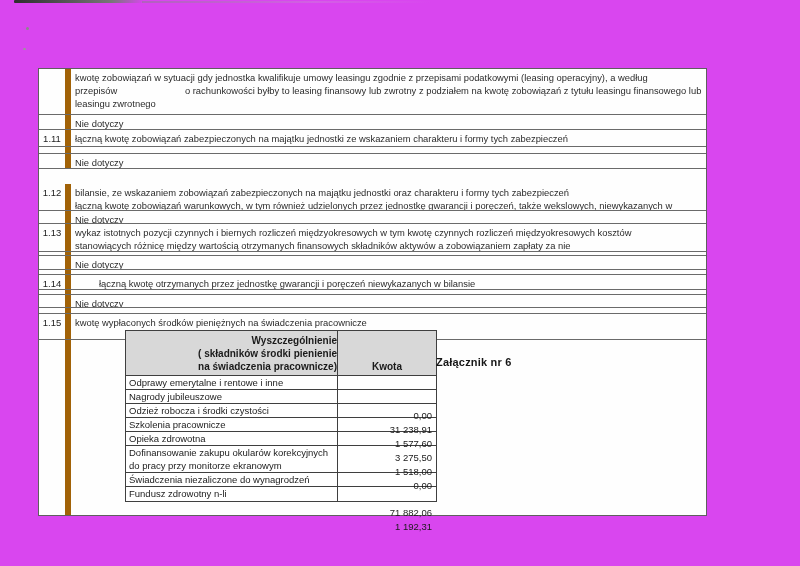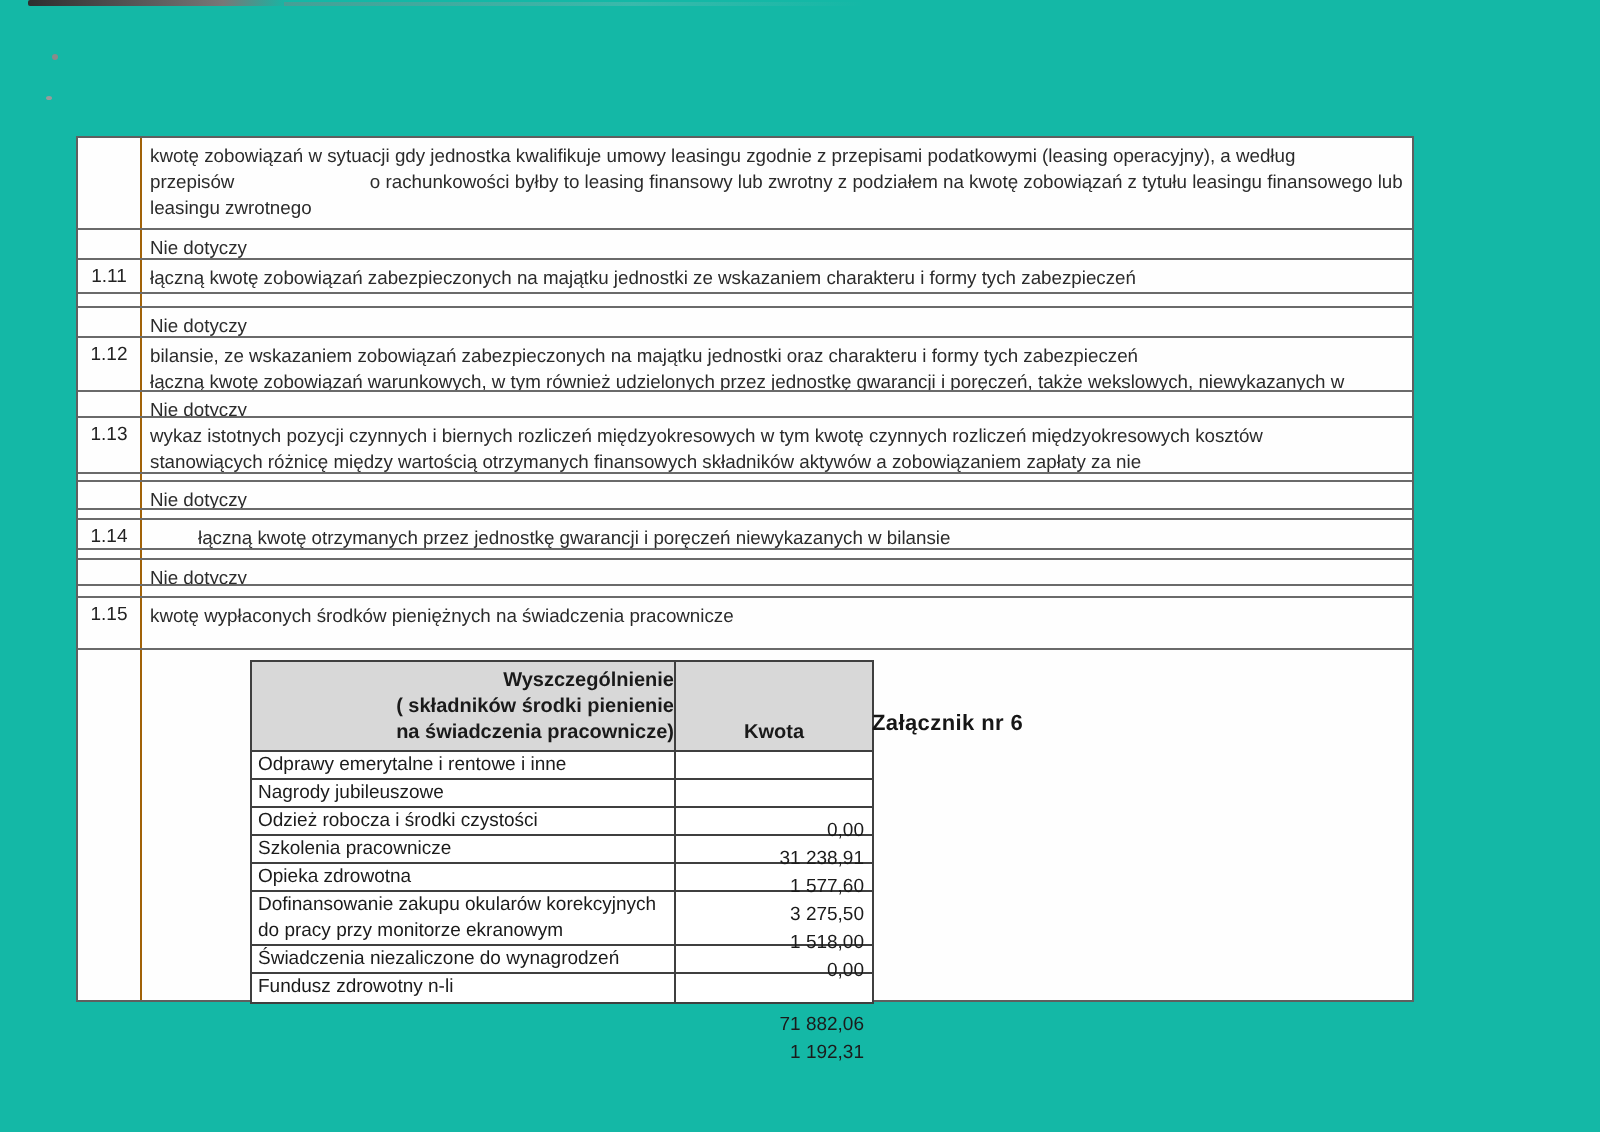--- a/index.html
+++ b/index.html
@@ -1,33 +1,33 @@
 <!DOCTYPE html>
 <html><head>
 <meta charset="utf-8">
 <style>
   html,body { margin:0; padding:0; background:#ffffff; }
   .page {
-    position:relative; width:800px; height:566px; background:#14b8a6;
+    position:relative; width:800px; height:566px; background:#d946ef;
     font-family:"Liberation Sans", sans-serif; overflow:hidden;
   }
   
   .smudge1 { position:absolute; left:14px; top:0; width:130px; height:3px;
     background:linear-gradient(to right,#2e2e2e,#777 75%,rgba(170,170,170,0)); border-radius:1px; }
   .smudge2 { position:absolute; left:142px; top:1px; width:290px; height:2px;
     background:linear-gradient(to right,rgba(130,130,130,.45),rgba(190,190,190,.22) 60%,rgba(200,200,200,0)); }
   .dot1 { position:absolute; left:26px; top:27px; width:3px; height:3px; background:#8a8a8a; border-radius:50%; }
   .dot2 { position:absolute; left:23px; top:48px; width:3px; height:2px; background:#9a9a9a; border-radius:50%; }
   .smear { position:absolute; left:452px; top:323px; width:130px; height:7px; background:#ececec; filter:blur(2px); }
 
   
   .outer { position:absolute; left:38px; top:68px; width:669px; border:1px solid #5f5f5f; box-sizing:border-box; background:#fefefe; }
   .row  { display:flex; box-sizing:border-box; border-bottom:1px solid #6a6a6a; }
   .row:last-child { border-bottom:none; }
-  .num  { width:32px; flex:0 0 32px; border-right:1px solid #a16207; box-sizing:border-box;
+  .num  { width:32px; flex:0 0 32px; border-right:6px solid #a16207; box-sizing:border-box;
           font-size:9.5px; color:#222; display:flex; justify-content:center; padding-top:3px; }
   .txt  { flex:1; padding:2px 4px 0 4px; font-size:9.4px; line-height:13px; color:#2b2b2b; overflow:hidden; }
   .line { white-space:pre; }
 
   
   .itable { position:absolute; left:125px; top:330px; width:312px; border:1px solid #3f3f3f;
             box-sizing:border-box; background:#fff; }
   .ihead  { display:flex; background:#d8d8d8; border-bottom:1px solid #3f3f3f; height:45px; box-sizing:border-box; }
   .ihname { width:212px; flex:0 0 212px; border-right:1px solid #3f3f3f; box-sizing:border-box; text-align:right;
             font-weight:bold; font-size:10px; line-height:13px; padding-top:3px; color:#1a1a1a; }
@@ -76,21 +76,21 @@
       <div class="row" style="height: 7px;">
         <div class="num"></div>
         <div class="txt"></div>
       </div>
       <div class="row" style="height: 15px;">
         <div class="num"></div>
         <div class="txt">
           <div class="line">Nie dotyczy</div>
         </div>
       </div>
-      <div class="row" style="height: 27px;">
+      <div class="row" style="height: 27px; margin-top: 15px;">
         <div class="num">1.12</div>
         <div class="txt">
           <div class="line">bilansie, ze wskazaniem zobowiązań zabezpieczonych na majątku jednostki oraz charakteru i formy tych zabezpieczeń</div>
           <div class="line">łączną kwotę zobowiązań warunkowych, w tym również udzielonych przez jednostkę gwarancji i poręczeń, także wekslowych, niewykazanych w</div>
         </div>
       </div>
       <div class="row" style="height: 13px;">
         <div class="num"></div>
         <div class="txt">
           <div class="line">Nie dotyczy</div>

